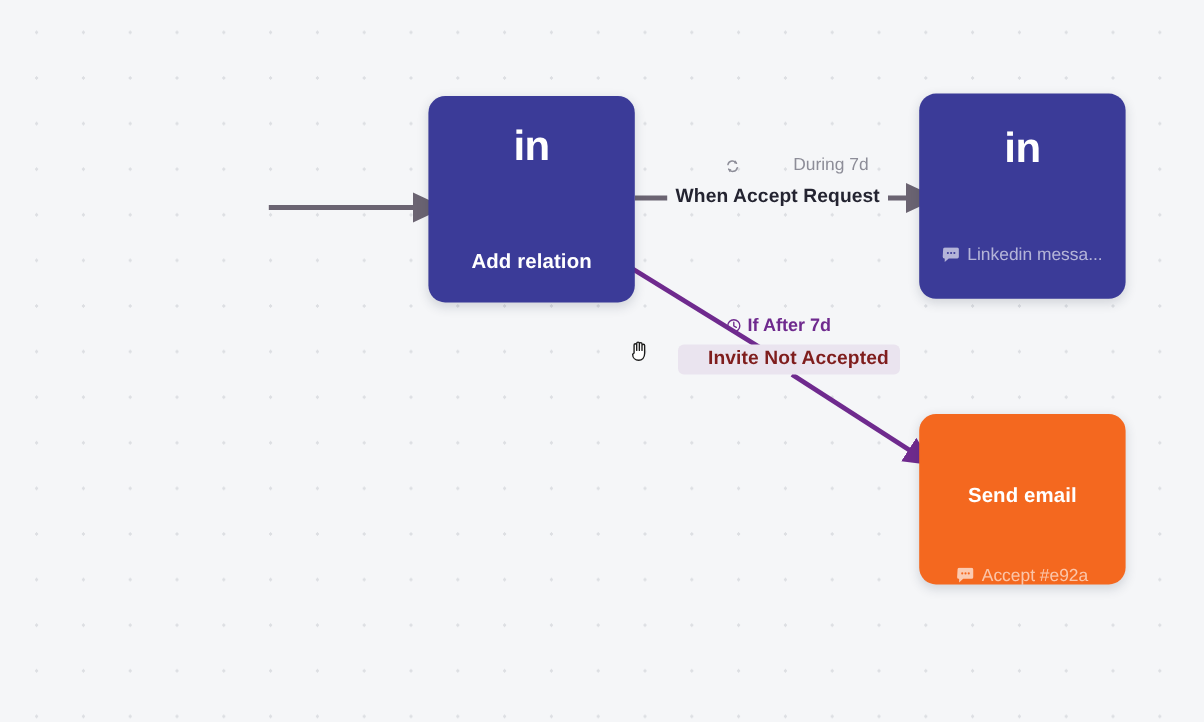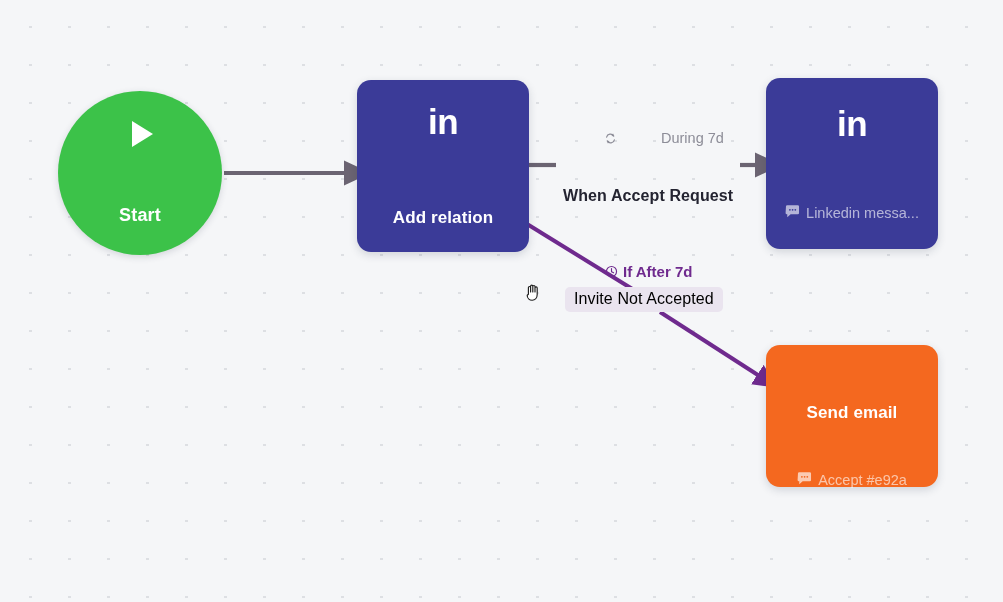--- a/index.html
+++ b/index.html
@@ -107,21 +107,21 @@
   .env-icon { margin-bottom: 22px; display: block; }
 
   .node-box .node-title {
     font-size: 17px;
     font-weight: bold;
     letter-spacing: 0.1px;
     line-height: 1.2;
   }
   .node-sub {
     display: flex;
-    align-items: flex-start;
+    align-items: center;
     gap: 6px;
     margin-top: 11px;
     font-size: 14.5px;
     color: rgba(255,255,255,0.62);
     white-space: nowrap;
   }
   .node-sub .bubble-icon { flex: 0 0 auto; display: block; }
 
   
   .node-add-relation .node-title { margin-top: 16px; }
@@ -139,34 +139,34 @@
     color: #8d8d98;
   }
   .label-main {
     font-size: 16px;
     font-weight: bold;
     color: #242431;
     letter-spacing: 0.1px;
   }
 
   .lbl-during   { left: 604px; top: 130px; gap: 44px; }
-  .lbl-accept   { left: 563px; top: 155px; margin-top: 32px; }
+  .lbl-accept   { left: 563px; top: 155px; }
 
   .lbl-after    { left: 605px; top: 263px; }
   .label-after-text { color: #6f2a8e; font-weight: bold; font-size: 15px; }
 
   .lbl-invite {
     left: 565px;
     top: 287px;
     background: #eae4ef;
     border-radius: 5px;
-    padding: 3px 9px 4px 9px;
+    padding: 3px 9px 4px 25px;
     font-size: 16px;
-    font-weight: normal;
-    color: #000000;
+    font-weight: bold;
+    color: #7f1d1d;
     letter-spacing: 0.1px;
   }
 
   
   .cursor {
     position: absolute;
     left: 521px;
     top: 281px;
     width: 24px;
     height: 24px;
@@ -211,24 +211,20 @@
   <div class="edge-label lbl-after label-top">
     <svg width="13" height="13" viewBox="0 0 16 16">
       <circle cx="8" cy="8" r="6.2" fill="none" stroke="#6f2a8e" stroke-width="1.4"></circle>
       <path d="M8 4.4 L8 8.2 L10.6 9.6" fill="none" stroke="#6f2a8e" stroke-width="1.4" stroke-linecap="round" stroke-linejoin="round"></path>
     </svg>
     <span class="label-after-text">If After 7d</span>
   </div>
 
   <div class="edge-label lbl-invite">Invite Not Accepted</div>
 
-  <div class="node node-start">
-    <div class="play-icon"></div>
-    <div class="node-title">Start</div>
-  </div>
 
   <div class="node node-box node-add-relation">
     <div class="li-logo">in</div>
     <div class="node-title">Add relation</div>
   </div>
 
   <div class="node node-box node-send-message">
     <div class="li-logo">in</div>
     <div class="node-sub">
       <svg class="bubble-icon" width="15" height="14" viewBox="0 0 16 15">

